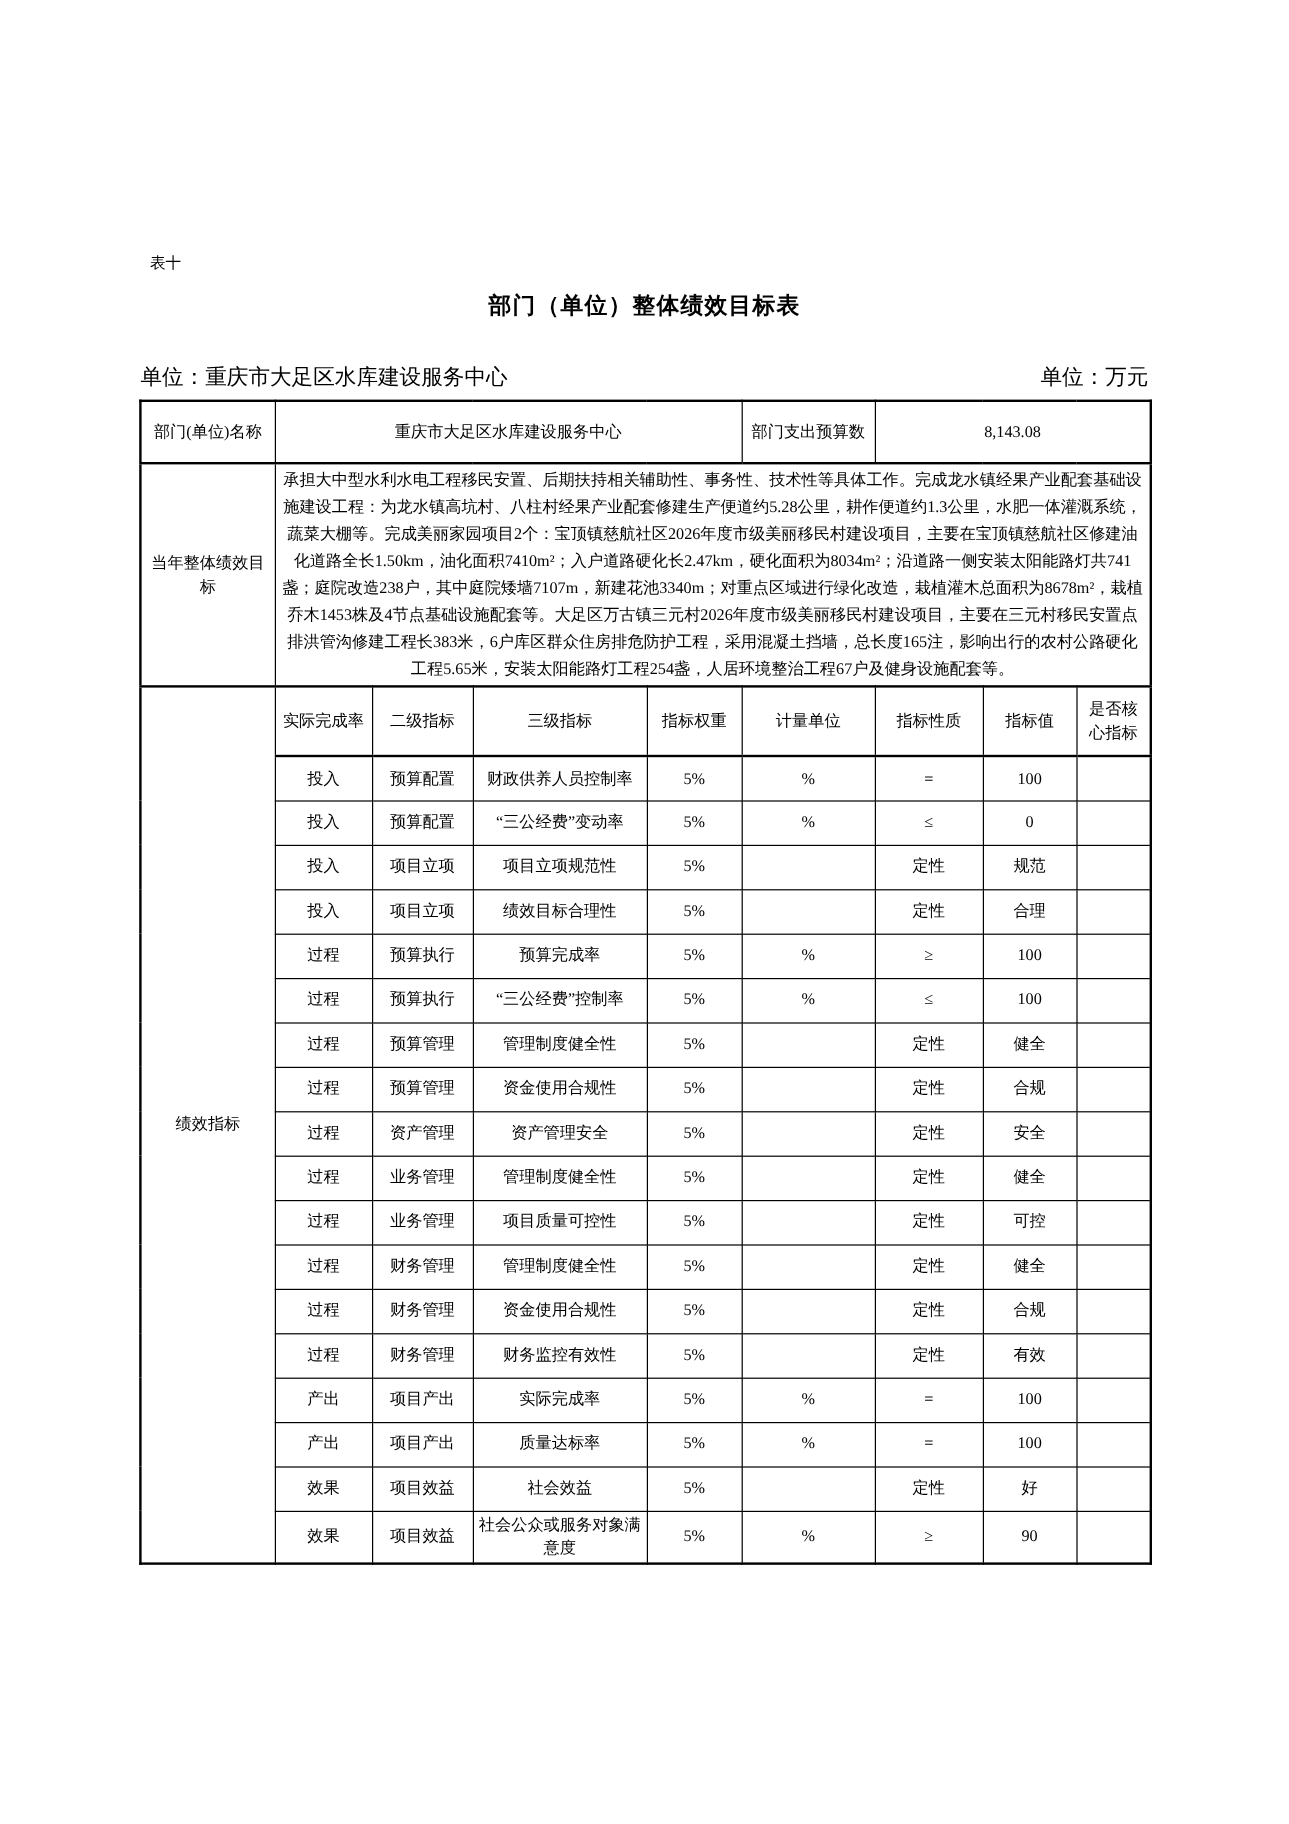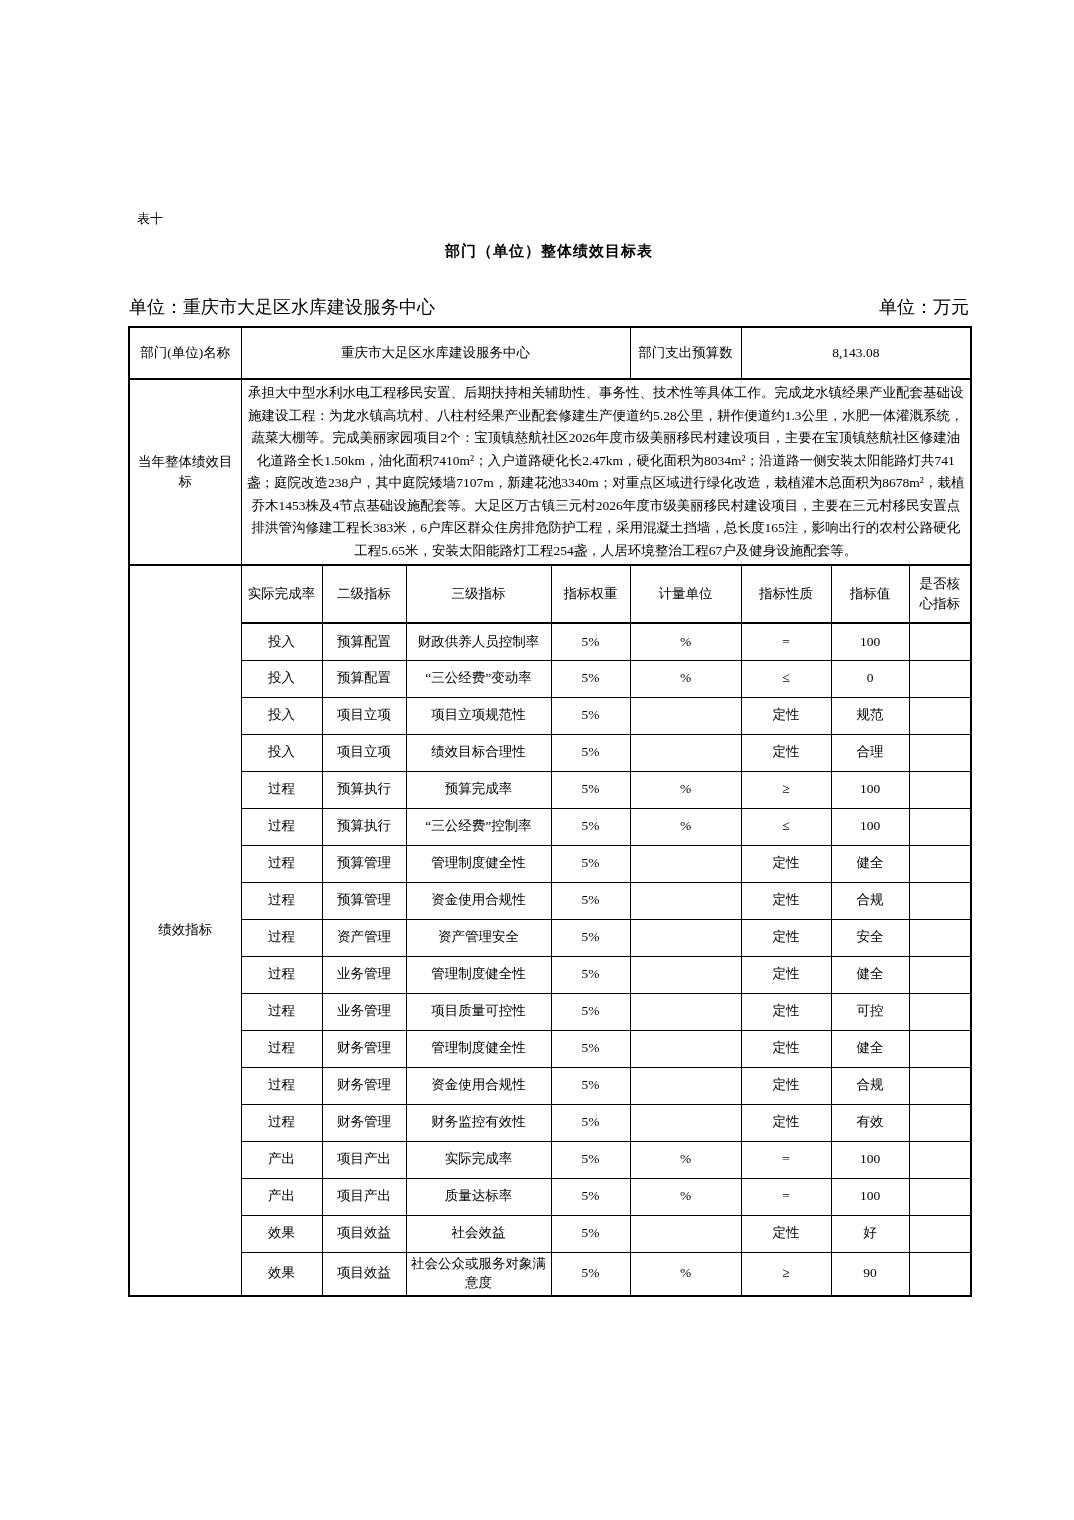--- a/index.html
+++ b/index.html
@@ -5,30 +5,30 @@
   html,body{margin:0;padding:0;}
   body{
     width:1074px;height:1520px;
     background:#ffffff;
     font-family:"Liberation Serif","DejaVu Serif",serif;
     color:#000;
     position:relative;
   }
   .content{
     position:absolute;
-    left:128px;top:210px;
+    left:116px;top:210px;
     width:842px;
   }
   .table-tag{
     font-size:13px;
     margin-left:9px;
     margin-bottom:14px;
   }
   .doc-title{
-    font-size:15px;
+    font-size:19px;
     font-weight:bold;
     text-align:center;
     margin:0 0 34px 0;
     letter-spacing:1px;
   }
   .unit-row{
     display:flex;
     justify-content:space-between;
     font-size:18px;
     margin-bottom:7px;

